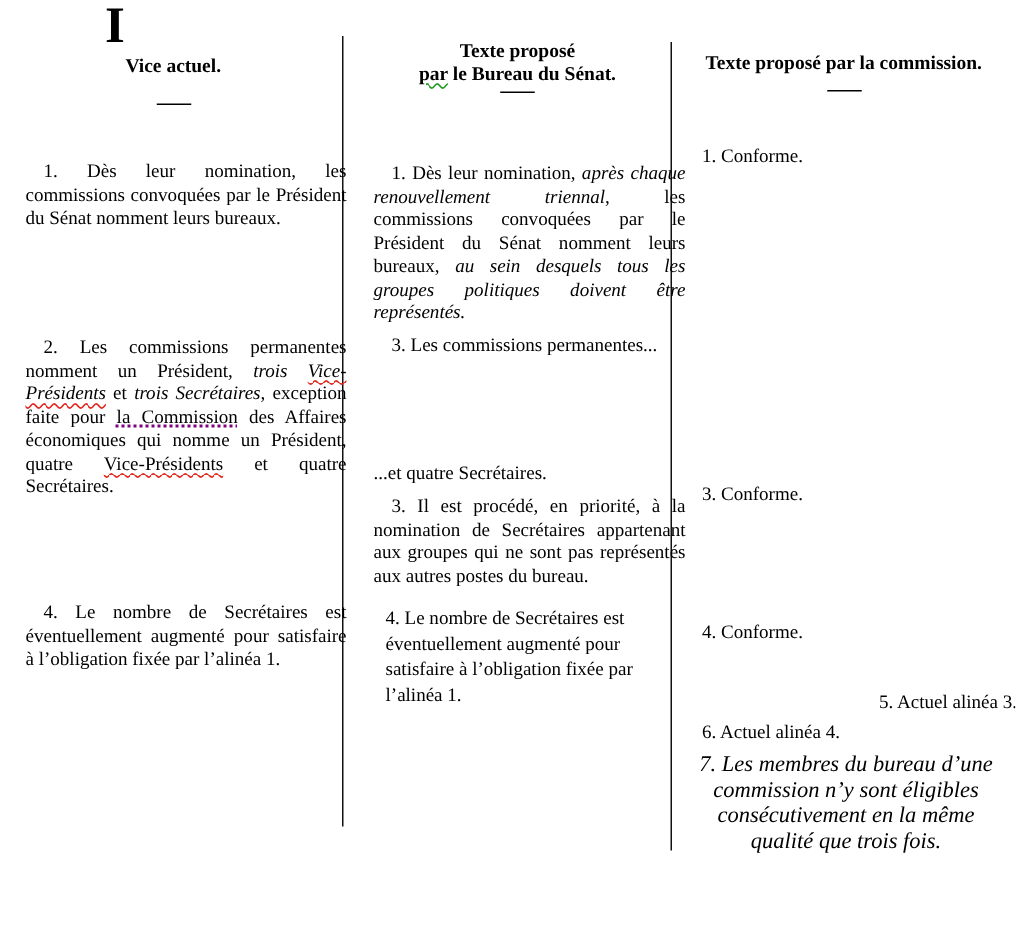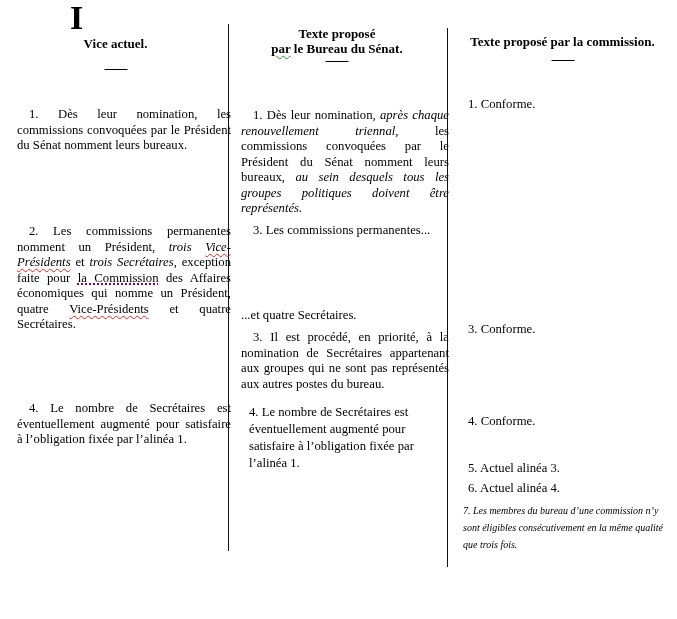--- a/index.html
+++ b/index.html
@@ -5,21 +5,21 @@
   html,body{margin:0;padding:0;background:#ffffff;}
   body{width:677px;height:619px;font-family:"Liberation Serif","DejaVu Serif",serif;color:#000;}
   .page{position:relative;width:677px;height:619px;background:#fff;overflow:hidden;}
 
   .vsep{position:absolute;width:1px;background:#111;}
   .vsep.v1{left:228px;top:24px;height:527px;}
   .vsep.v2{left:447px;top:28px;height:539px;}
 
   .col{position:absolute;top:0;height:619px;}
   .col1{left:8px;width:215px;}
-  .col2{left:232px;width:210px;}
+  .col2{left:240px;width:210px;}
   .col3{left:452px;width:221px;}
 
   .numeral{position:absolute;font-weight:bold;font-size:34px;line-height:36px;}
   .hdr{position:absolute;left:0;right:0;text-align:center;font-weight:bold;font-size:13px;line-height:15px;}
   .rule{position:absolute;left:50%;transform:translateX(-50%);width:23px;height:0;border-top:1.5px solid #000;}
 
   .para{position:absolute;left:0;margin:9px;font-size:12.7px;line-height:15.5px;}
   .just{text-align:justify;text-indent:12px;}
   .it{font-style:italic;}
 
@@ -70,20 +70,20 @@
     <div class="hdr" style="top:34px;">Texte proposé par la commission.</div>
     <div class="rule" style="top:60px;"></div>
 
     <p class="para" style="top:88px;left:7px;width:210px;">1. Conforme.</p>
 
 
     <p class="para" style="top:313px;left:7px;width:210px;">3. Conforme.</p>
 
     <p class="para" style="top:405px;left:7px;width:210px;">4. Conforme.</p>
 
-    <p class="para" style="top:452px;left:7px;width:210px;">5. Actuel alinéa 3.</p>
+    <p class="para" style="top:452px;left:7px;width:210px;text-align:right;">5. Actuel alinéa 3.</p>
 
     <p class="para" style="top:472px;left:7px;width:210px;">6. Actuel alinéa 4.</p>
 
-    <p class="para it" style="top:493px;left:2px;width:202px;font-size:10px;line-height:17px;">7. Les membres du bureau d’une commission n’y sont éligibles consécutivement en la même qualité que trois fois.</p>
+    <p class="para it" style="top:493px;left:2px;width:202px;font-size:15px;line-height:17px;text-align:center;">7. Les membres du bureau d’une commission n’y sont éligibles consécutivement en la même qualité que trois fois.</p>
   </div>
 
 </div>
 
 </body></html>

